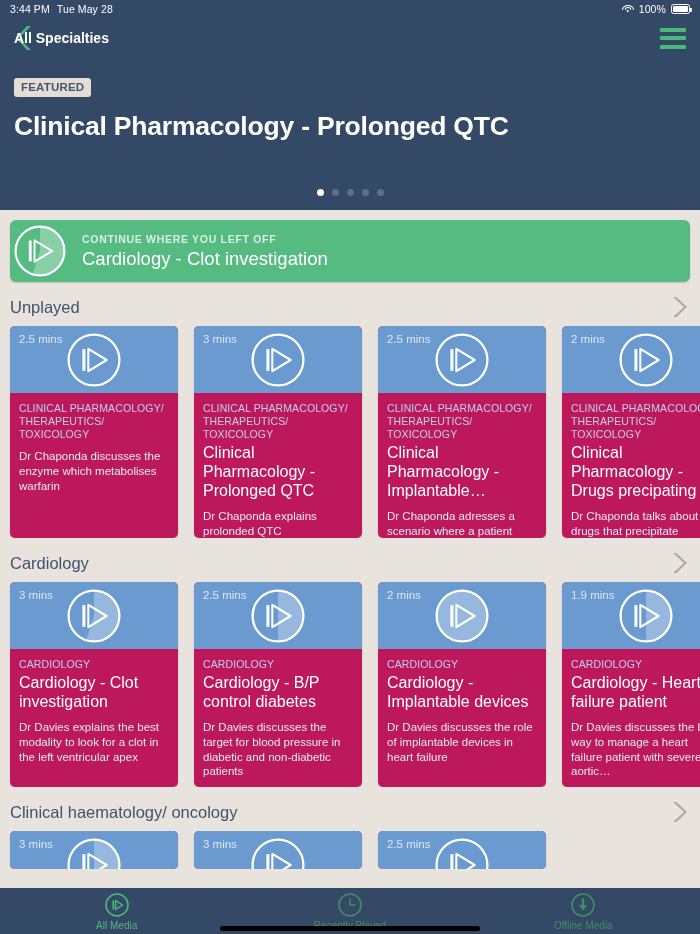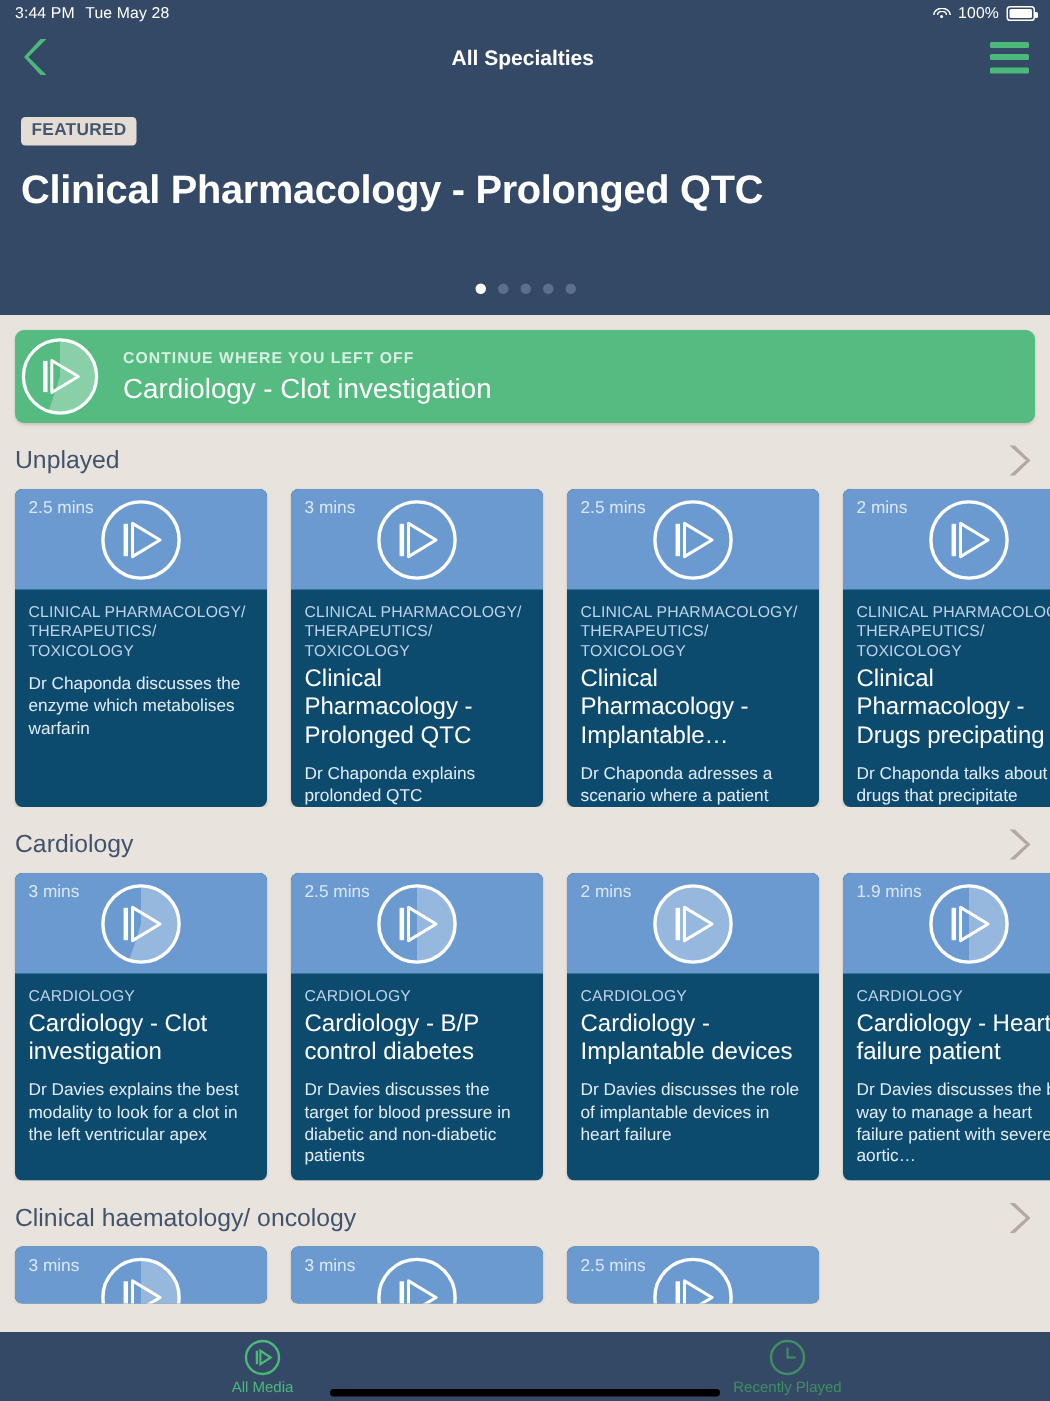--- a/index.html
+++ b/index.html
@@ -59,21 +59,21 @@
     display: flex; align-items: center;
     position: relative;
   }
   .back-btn {
     width: 26px; height: 30px;
     display: flex; align-items: center; justify-content: flex-start;
     cursor: pointer;
   }
   .back-btn svg { display: block; }
   .nav-title {
-    position: absolute; left: 0; right: 3px; text-align: center;
+    position: absolute; left: 0; right: 3px; 
     color: #fff; font-size: 14px; font-weight: bold;
     pointer-events: none;
   }
   .menu-btn {
     margin-left: auto; width: 26px; height: 24px;
     display: flex; flex-direction: column; justify-content: center; gap: 4.5px;
     cursor: pointer;
   }
   .menu-btn span { display: block; height: 4px; background: #4cb97a; border-radius: 1px; }
 
@@ -131,21 +131,21 @@
   .section-chevron svg { display: block; }
 
   .row {
     display: flex; gap: 16px;
     padding: 6px 0 0 10px;
     overflow: hidden;
   }
   .card {
     flex: 0 0 168px;
     width: 168px;
-    background: #0c4a6e;
+    background: #be185d;
     border-radius: 5px;
     box-shadow: 0 1px 2px rgba(0,0,0,.16);
     overflow: hidden;
     cursor: pointer;
   }
   .card-thumb {
     height: 67px;
     background: #6b9ad0;
     position: relative;
   }
@@ -482,16 +482,24 @@
       </svg>
       <span class="tlabel">All Media</span>
     </div>
     <div class="tab">
       <svg width="26" height="26" viewBox="0 0 26 26">
         <circle cx="13" cy="13" r="11" fill="none" stroke="#3f8f63" stroke-width="1.6"></circle>
         <path d="M13 7 L13 13 L18 13" fill="none" stroke="#3f8f63" stroke-width="1.4" stroke-linecap="round"></path>
       </svg>
       <span class="tlabel">Recently Played</span>
     </div>
+    <div class="tab">
+      <svg width="26" height="26" viewBox="0 0 26 26">
+        <circle cx="13" cy="13" r="11" fill="none" stroke="#3f8f63" stroke-width="1.6"></circle>
+        <path d="M13 7 L13 17" stroke="#3f8f63" stroke-width="2.2" stroke-linecap="round"></path>
+        <path d="M8.5 13.2 L13 18 L17.5 13.2 Z" fill="#3f8f63"></path>
+      </svg>
+      <span class="tlabel">Offline Media</span>
+    </div>
     <div class="home-indicator"></div>
   </div>
 
 </div>
 
 </body></html>

